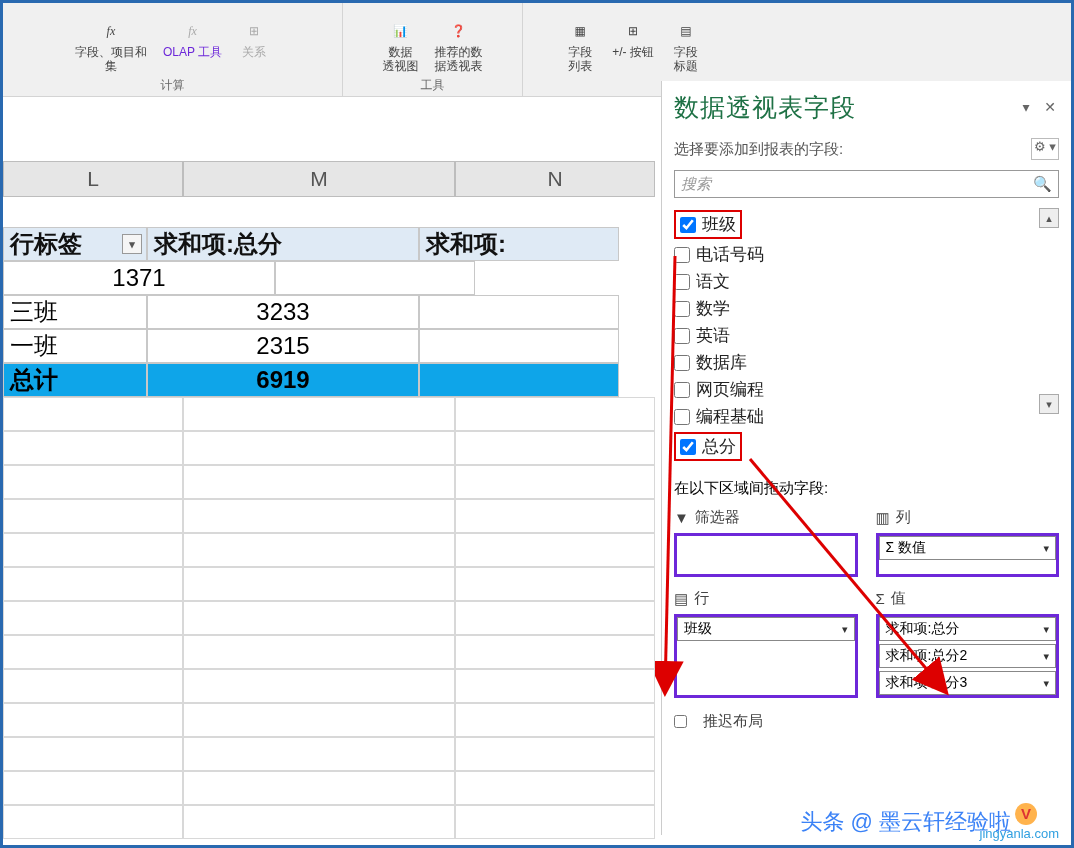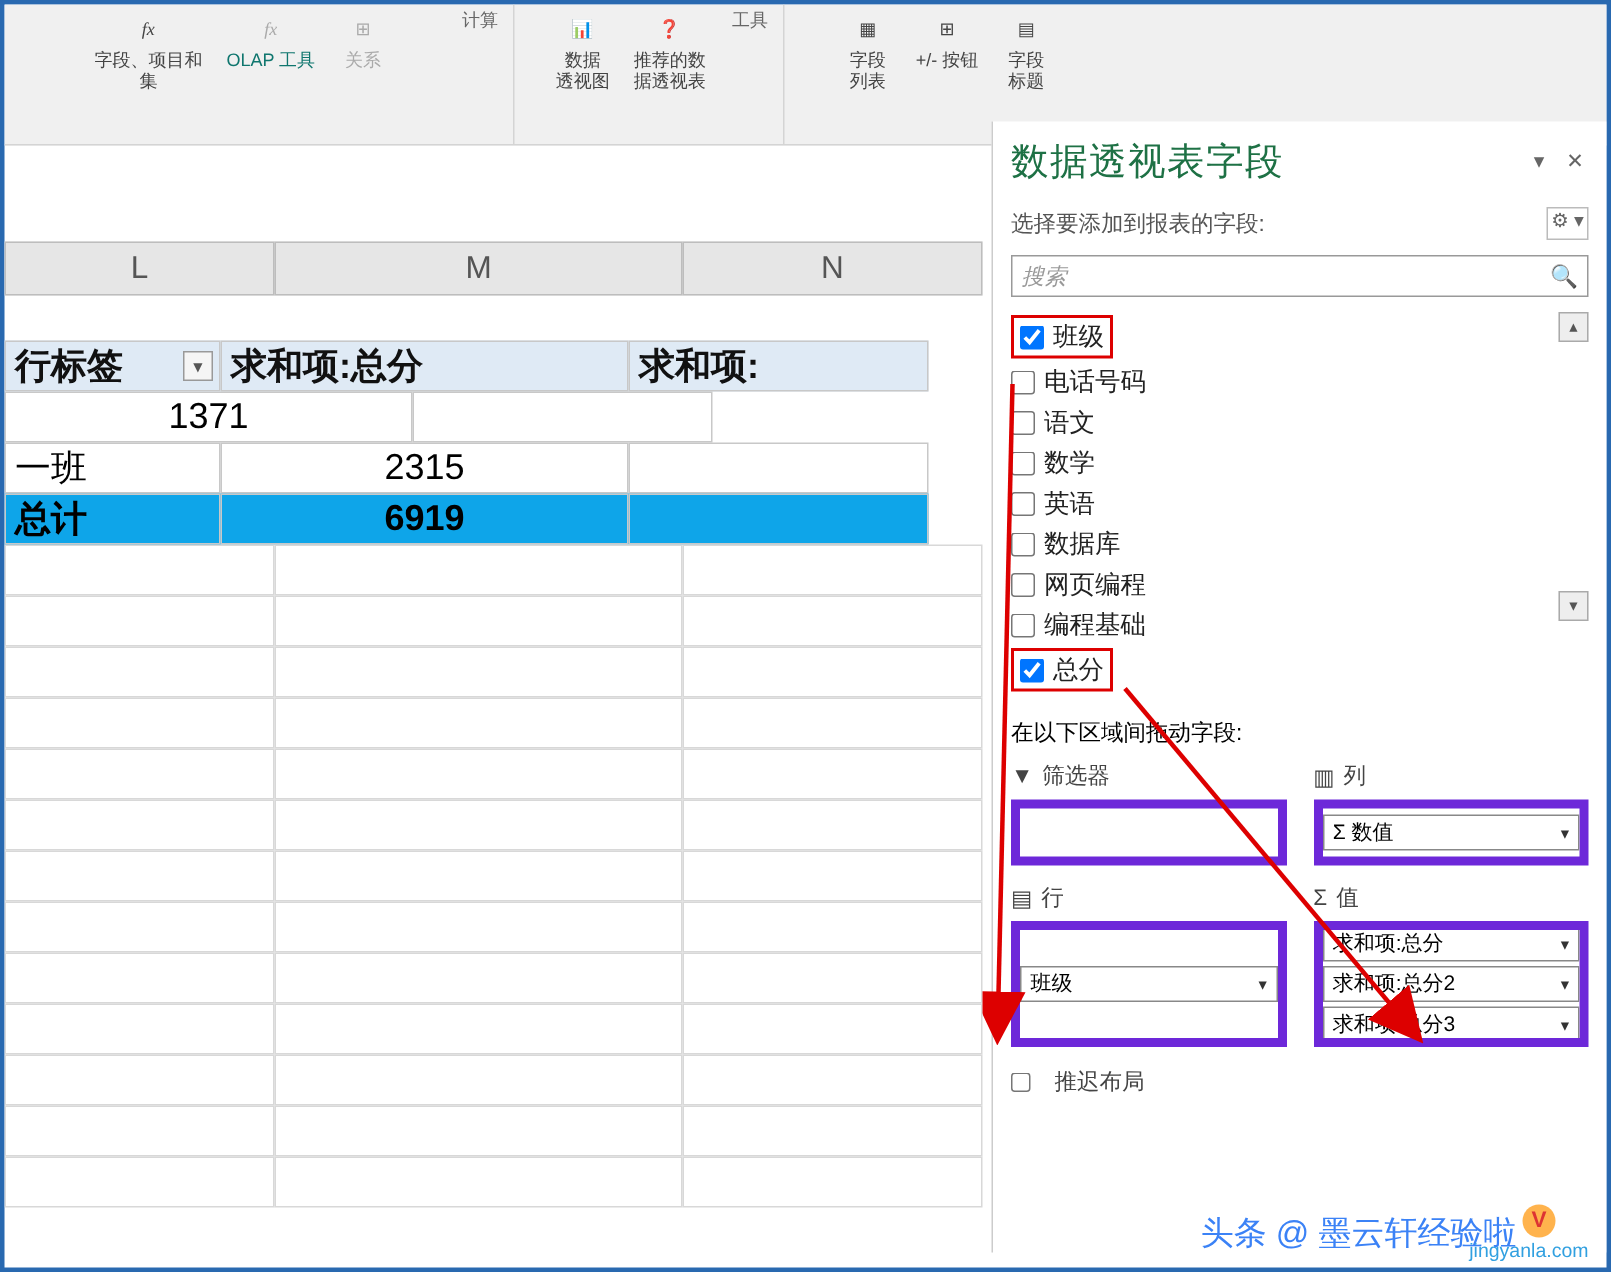--- a/index.html
+++ b/index.html
@@ -1,20 +1,20 @@
 <!DOCTYPE html>
 <html><head>
 <meta charset="utf-8">
 <style>
 * { box-sizing: border-box; margin: 0; padding: 0; }
 body { font-family: "Microsoft YaHei", SimSun, sans-serif; background: #fff; width: 1074px; height: 848px; overflow: hidden; position: relative; border: 3px solid #2969b0; }
 
 
 .ribbon { height: 94px; background: #f0f0f0; border-bottom: 1px solid #d4d4d4; display: flex; }
-.ribbon-group { display: flex; flex-direction: row; border-right: 1px solid #d4d4d4; padding: 0 10px; justify-content: space-between; }
+.ribbon-group { display: flex; flex-direction: column; border-right: 1px solid #d4d4d4; padding: 12px 10px; justify-content: space-between; }
 .ribbon-buttons { display: flex; flex: 1; align-items: flex-start; justify-content: center; gap: 8px; padding-top: 2px; }
 .ribbon-btn { display: flex; flex-direction: column; align-items: center; font-size: 12px; color: #444; padding: 2px 4px; cursor: pointer; }
 .ribbon-btn .icon-box { width: 32px; height: 24px; display: flex; align-items: center; justify-content: center; margin-bottom: 2px; }
 .ribbon-btn .lbl { text-align: center; line-height: 14px; }
 .ribbon-group-name { font-size: 12px; color: #666; text-align: center; padding: 2px 0 4px; }
 .ribbon-spacer { flex: 1; }
 
 
 .grid { position: absolute; top: 94px; left: 0; right: 0; bottom: 0; }
 .col-headers { position: absolute; top: 64px; left: 0; width: 652px; height: 36px; display: flex; background: #e6e6e6; }
@@ -52,21 +52,21 @@
 .field-list { margin-top: 10px; position: relative; }
 .field-item { display: flex; align-items: center; font-size: 17px; color: #222; padding: 2px 0; gap: 6px; }
 .field-item input { width: 16px; height: 16px; }
 .highlight { border: 2px solid #d00; padding: 1px 4px; display: inline-flex; align-items: center; gap: 6px; }
 .scroll-btn { position: absolute; right: 0; width: 20px; height: 20px; border: 1px solid #aaa; background: #eee; font-size: 11px; text-align: center; line-height: 18px; color: #555; }
 
 .drag-label { font-size: 15px; color: #000000; margin-top: 16px; }
 .zones { display: grid; grid-template-columns: 1fr 1fr; gap: 12px 18px; margin-top: 10px; }
 .zone { }
 .zone-head { font-size: 15px; color: #444; display: flex; align-items: center; gap: 6px; margin-bottom: 6px; }
-.zone-box { border: 6px solid #6d28d9; height: 84px; padding: 0; display: flex; flex-direction: column; gap: 3px; overflow: hidden; justify-content: center; }
+.zone-box { border: 3px solid #6d28d9; height: 84px; padding: 0; display: flex; flex-direction: column; gap: 3px; overflow: hidden; }
 .zone-box.short { height: 44px; }
 .zone-item { border: 1px solid #888; font-size: 14px; padding: 2px 6px; display: flex; align-items: center; }
 .zone-item .dd { margin-left: auto; font-size: 11px; color: #333; }
 
 .defer-row { margin-top: 14px; font-size: 15px; color: #444; display: flex; align-items: center; gap: 16px; }
 
 
 .arrow-svg { position: absolute; top: 78px; left: 652px; width: 410px; height: 760px; pointer-events: none; }
 
 .watermark { position: absolute; right: 60px; bottom: 8px; font-size: 22px; color: #3b82f6; font-weight: 400; text-shadow: 0 0 3px #fff; }
@@ -83,21 +83,21 @@
         <div class="icon-box">
             <span style="font-family:serif;font-style:italic">fx</span>
           </div>
         <div class="lbl" style="white-space:pre-line">字段、项目和
 集</div>
       </div>
       <div class="ribbon-btn">
         <div class="icon-box">
             <span style="font-family:serif;font-style:italic;color:#aaa">fx</span>
           </div>
-        <div class="lbl" style="color:#0f766e">OLAP 工具</div>
+        <div class="lbl" style="color:#6d28d9">OLAP 工具</div>
       </div>
       <div class="ribbon-btn">
         <div class="icon-box">
             <span style="color:#aaa">⊞</span>
           </div>
         <div class="lbl" style="color:#aaa">关系</div>
       </div>
     </div>
     <div class="ribbon-group-name">计算</div>
   </div>
@@ -159,20 +159,25 @@
     <div class="pt-row header">
       <div class="pt-cell l">
         <span>行标签</span>
         <span class="dropdown-arrow">▾</span>
       </div>
       <div class="pt-cell m">求和项:总分</div>
       <div class="pt-cell n">求和项:</div>
     </div>
     <div class="pt-row">
       <div class="pt-cell m num">1371</div>
+      <div class="pt-cell n"></div>
+    </div>
+    <div class="pt-row">
+      <div class="pt-cell l">三班</div>
+      <div class="pt-cell m num">3233</div>
       <div class="pt-cell n"></div>
     </div>
     <div class="pt-row">
       <div class="pt-cell l">一班</div>
       <div class="pt-cell m num">2315</div>
       <div class="pt-cell n"></div>
     </div>
     <div class="pt-row total">
       <div class="pt-cell l">总计</div>
       <div class="pt-cell m num">6919</div>

